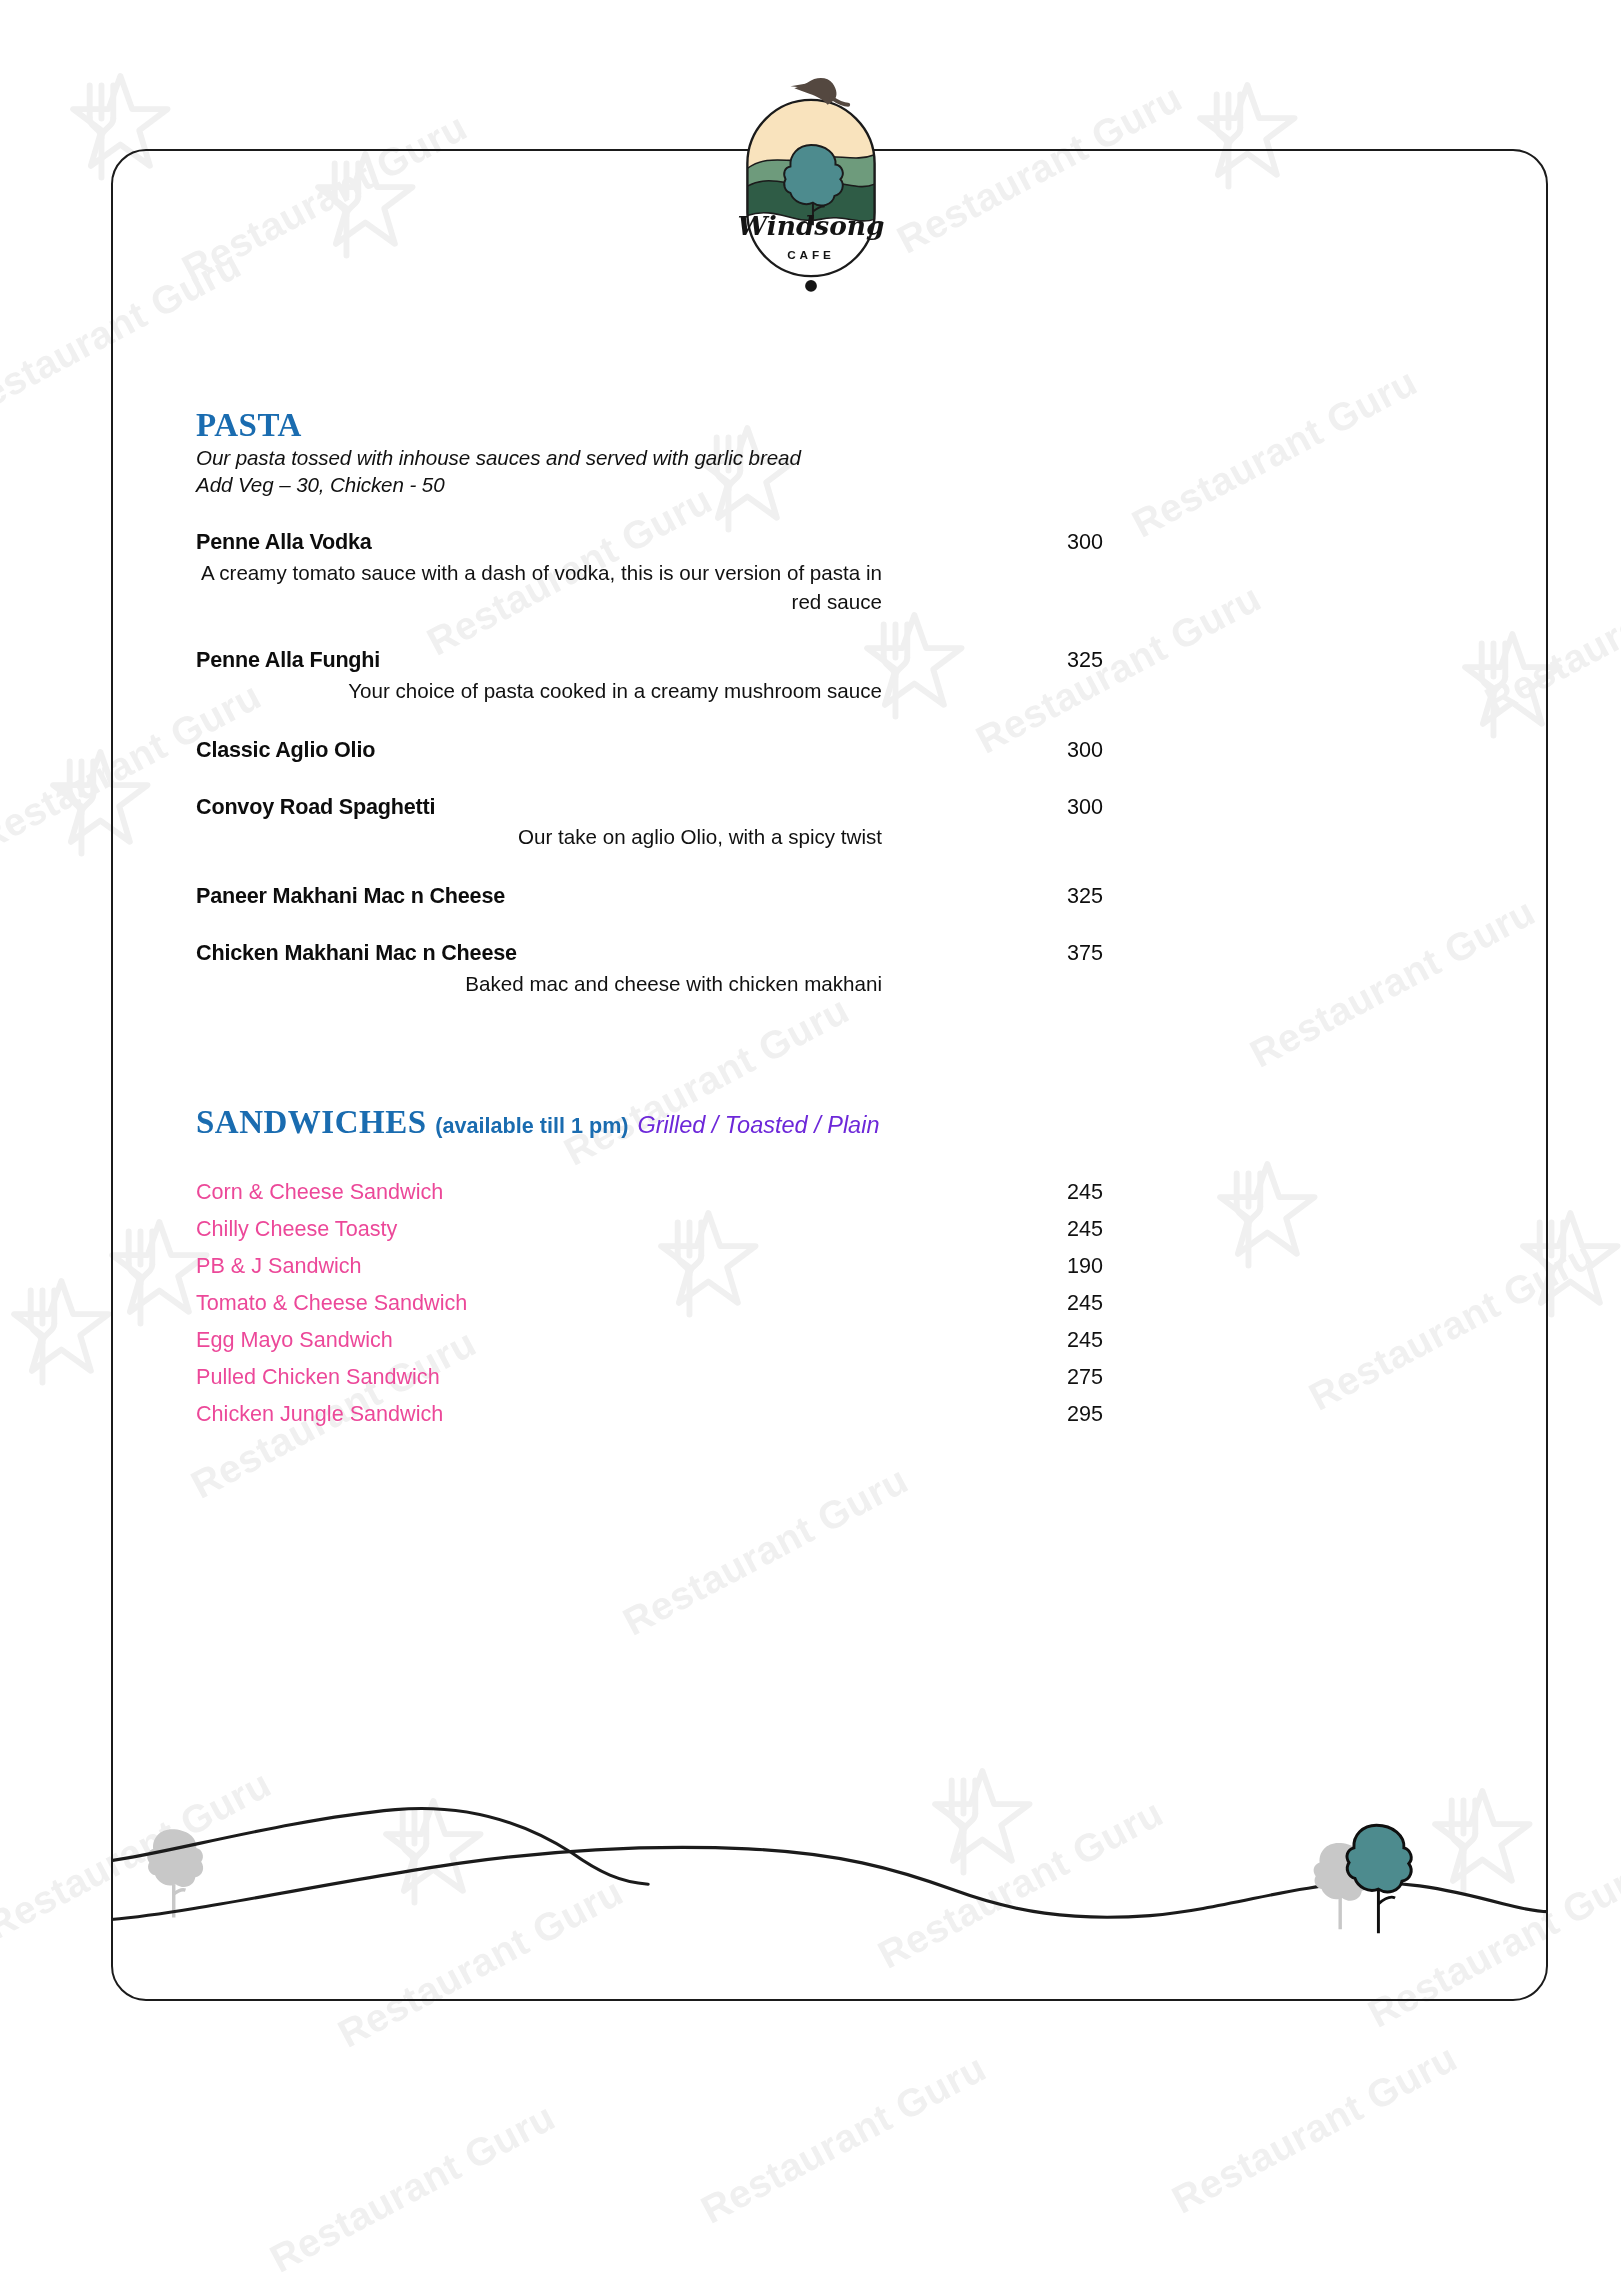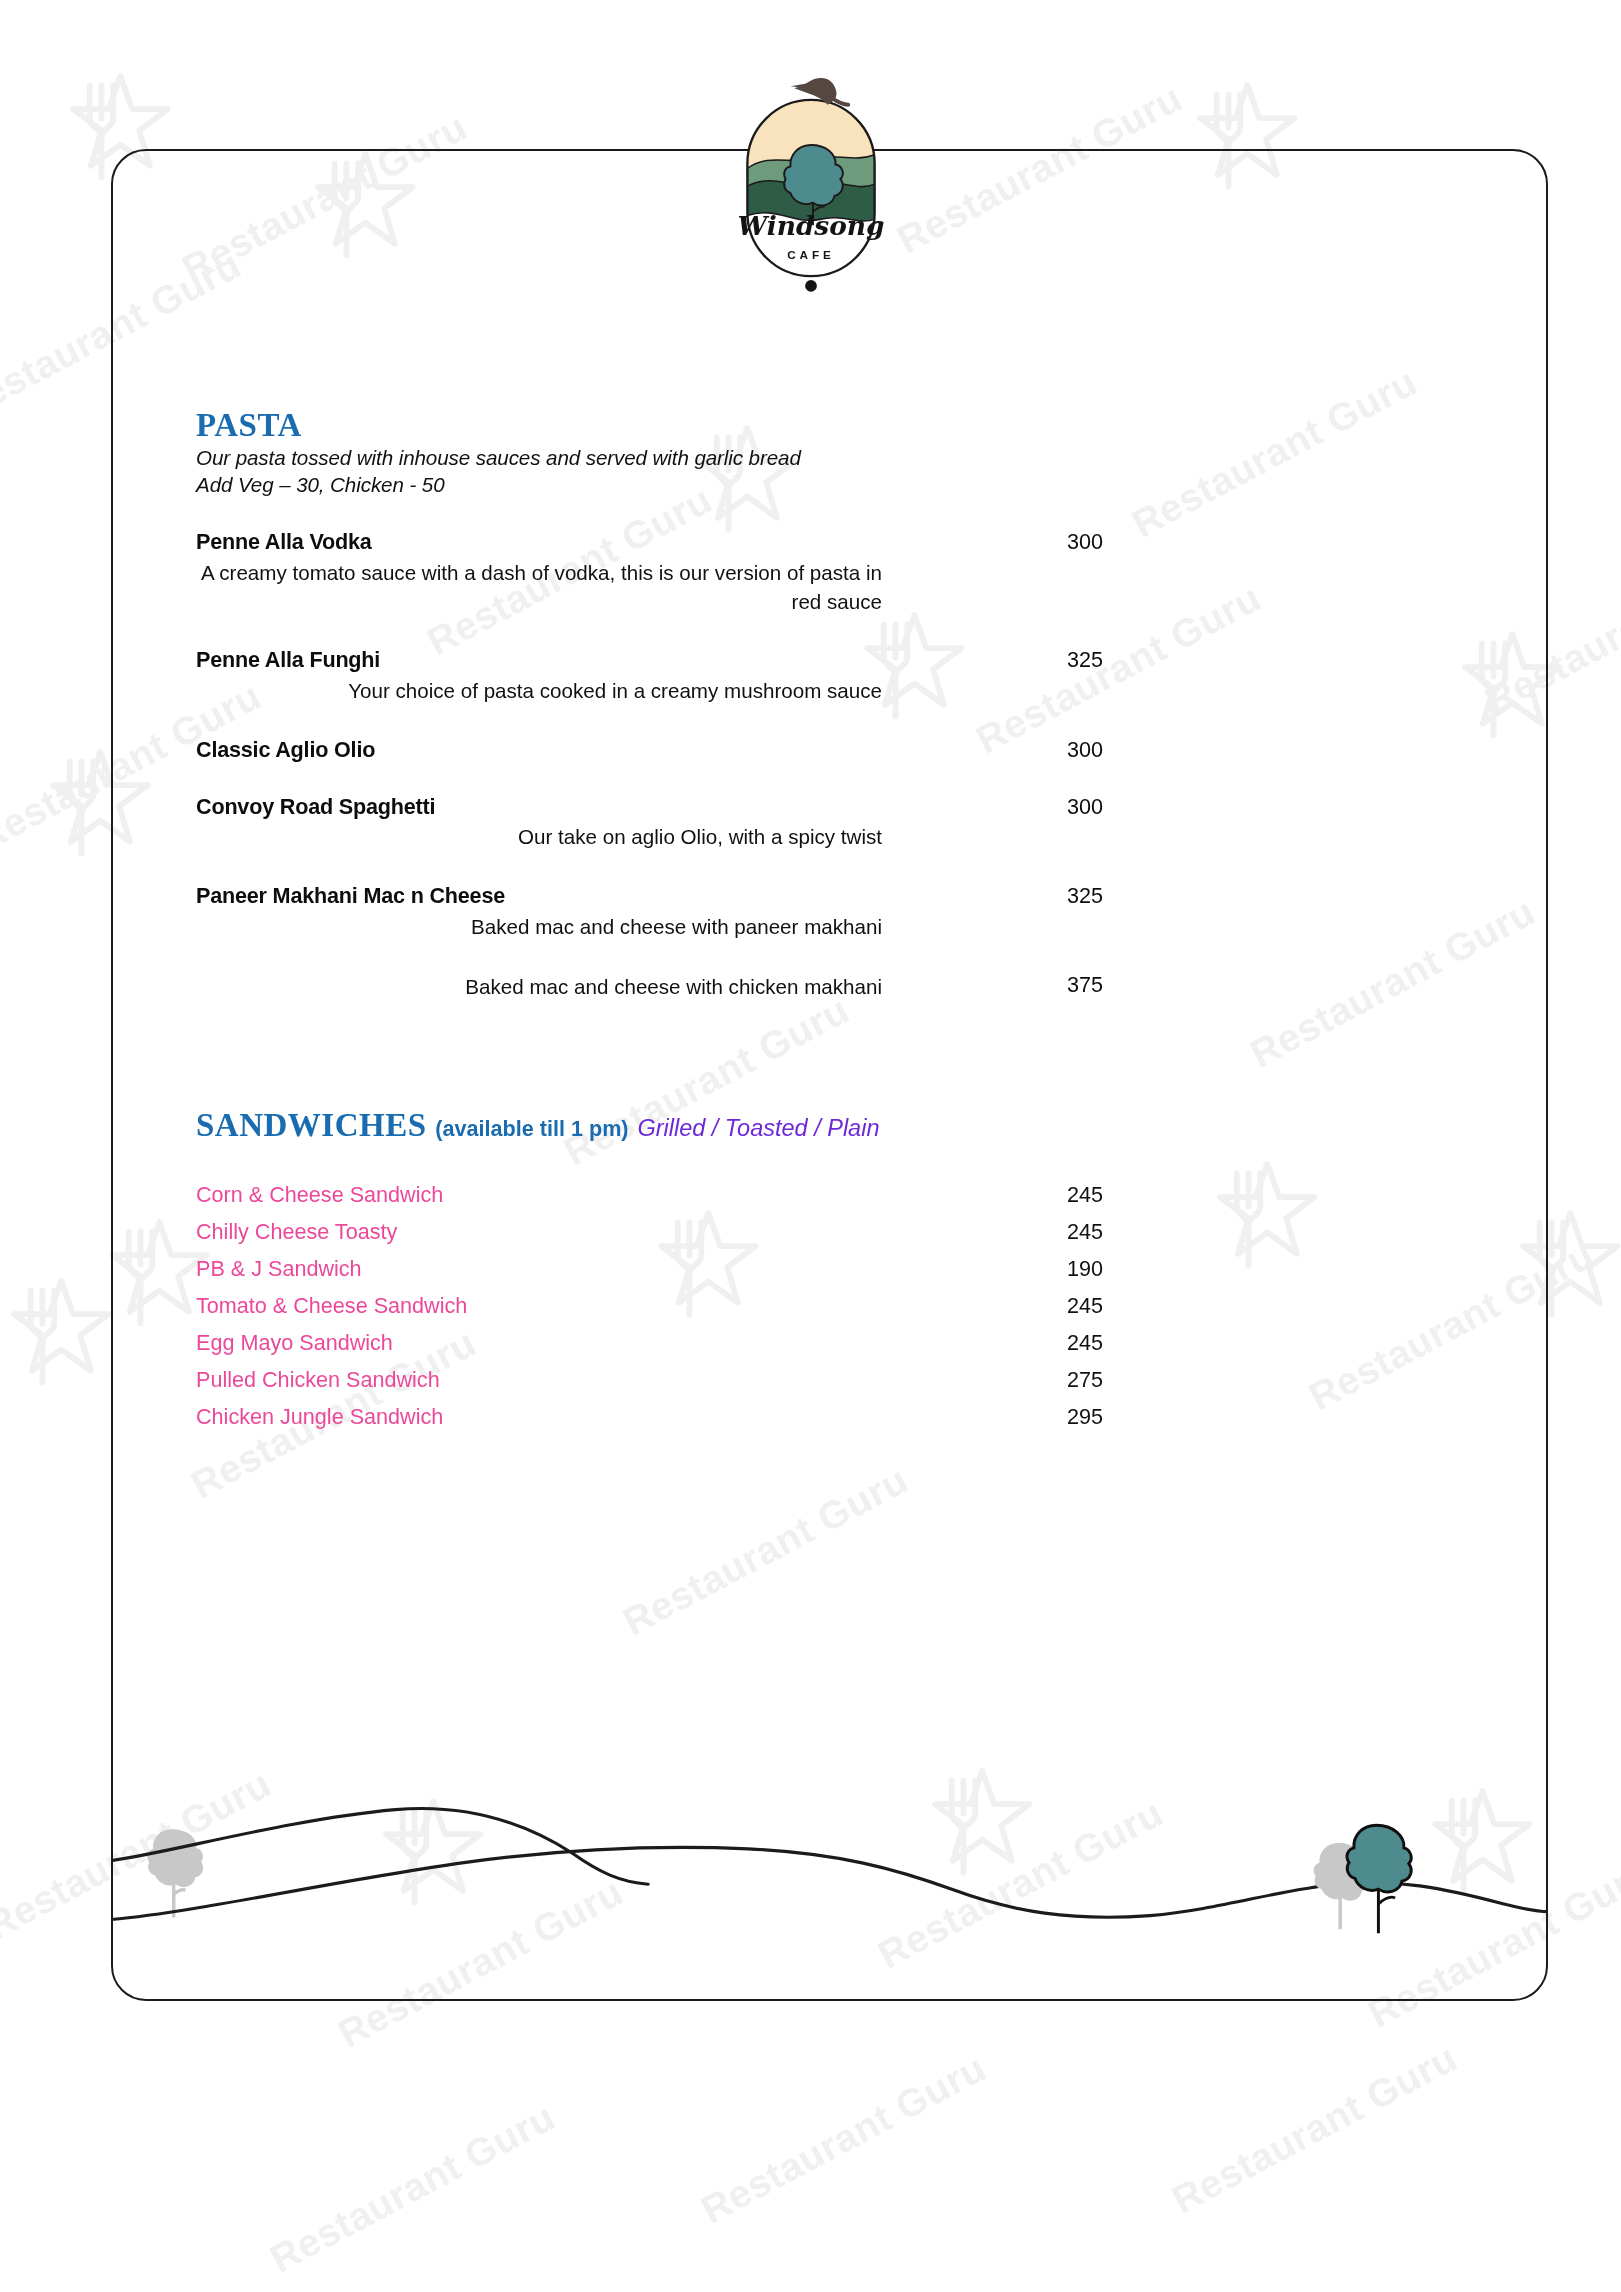--- a/index.html
+++ b/index.html
@@ -427,23 +427,25 @@
               <span class="dish-name">Convoy Road Spaghetti</span>
             </div>
             <span class="dish-price">300</span>
             <div class="dish-desc">Our take on aglio Olio, with a spicy twist</div>
           </div>
           <div class="dish">
             <div class="dish-line">
               <span class="dish-name">Paneer Makhani Mac n Cheese</span>
             </div>
             <span class="dish-price">325</span>
-            <div class="dish-desc">Baked mac and cheese with paneer makhani</div>
-          </div>
-          <div class="dish">
+          </div>
+          <div class="dish">
+            <div class="dish-line">
+              <span class="dish-name">Chicken Makhani Mac n Cheese</span>
+            </div>
             <span class="dish-price">375</span>
             <div class="dish-desc">Baked mac and cheese with chicken makhani</div>
           </div>
         </div>
     </section>
 
     <section class="section" id="sandwiches-section">
       <div class="section-head">
         <span class="sec-title">SANDWICHES</span>
         <span class="sec-note">(available till 1 pm)</span>

